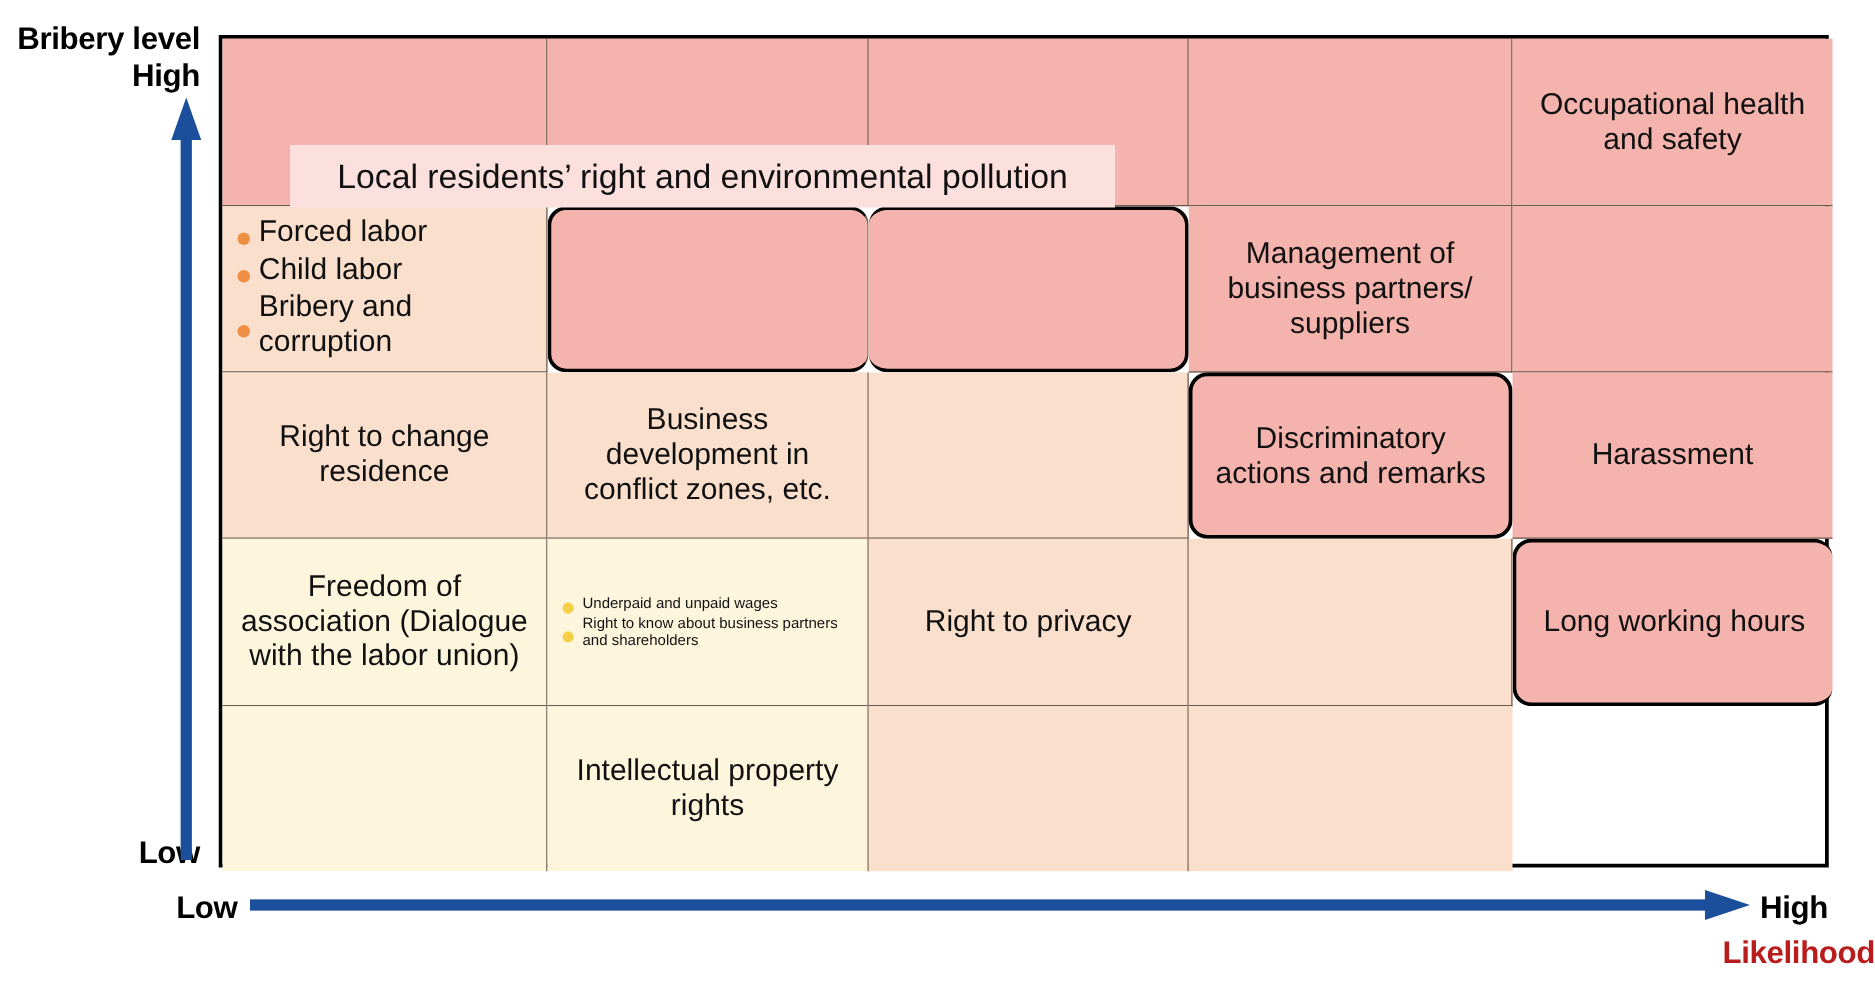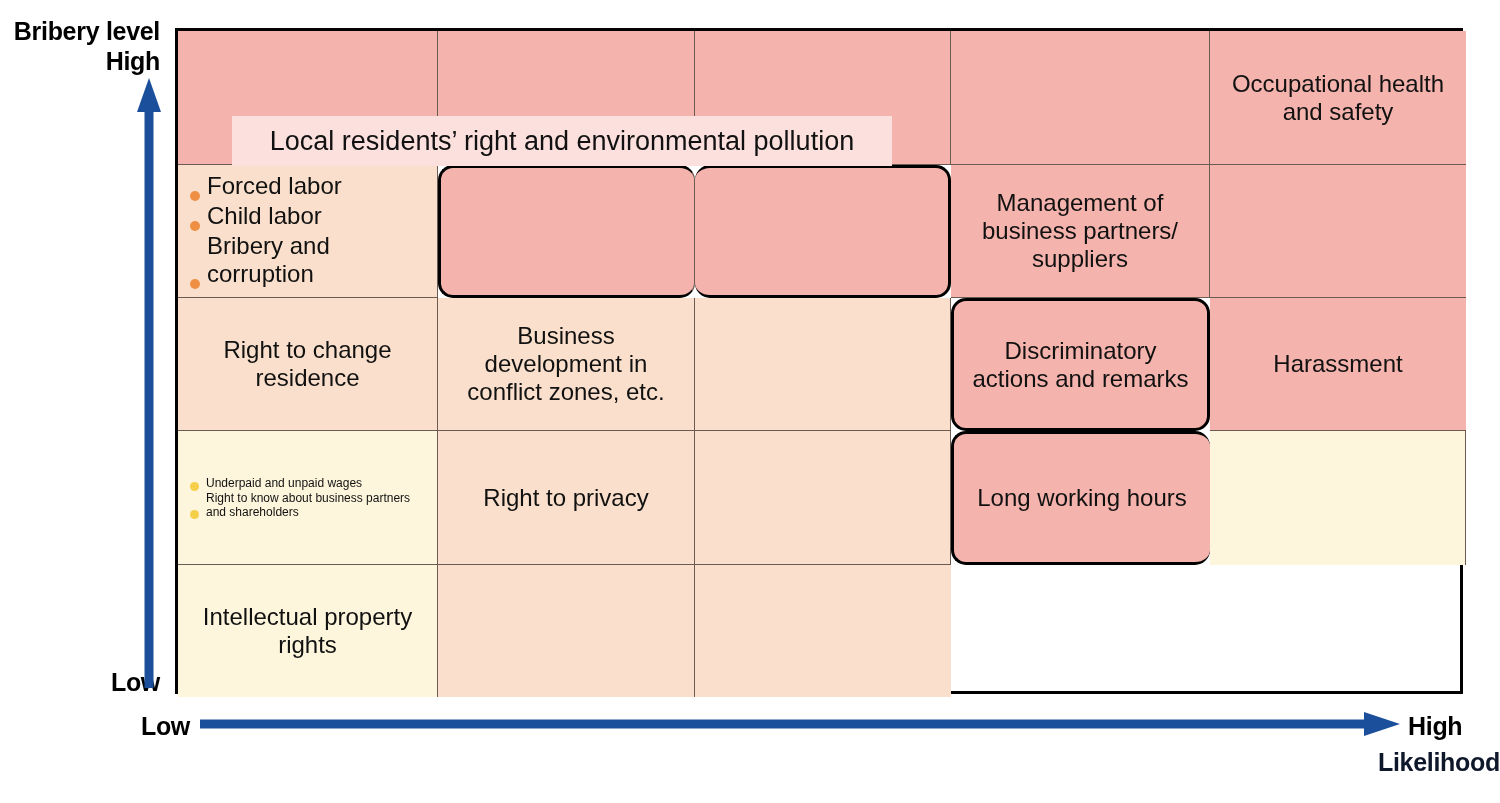--- a/index.html
+++ b/index.html
@@ -90,21 +90,21 @@
     letter-spacing: -0.3px;
   }
   .x-axis-title {
     position: absolute;
     left: 1260px;
     top: 748px;
     width: 240px;
     text-align: right;
     font-size: 25px;
     font-weight: bold;
-    color: #0f172a;
+    color: #b91c1c;
     letter-spacing: -0.3px;
   }
   .x-arrow {
     position: absolute;
     left: 200px;
     top: 710px;
     width: 1200px;
     height: 28px;
   }
 
@@ -154,21 +154,21 @@
   .cell-label { display: block; }
 
   
   .bullets {
     width: 100%;
     text-align: left;
     padding-left: 2px;
   }
   .bullet-row {
     display: flex;
-    align-items: flex-end;
+    align-items: center;
     margin: 0 0 1px 0;
   }
   .bullet-dot {
     flex: 0 0 auto;
     width: 10px;
     height: 10px;
     border-radius: 50%;
     margin: 9px 7px 0 0;
   }
   .dot-orange { background: #ef8f43; }
@@ -257,20 +257,23 @@
         <span class="cell-label">Business development in conflict zones, etc.</span>
       </div>
       <div class="cell lvl-peach"></div>
       <div class="cell lvl-red bt bb bl br">
         <span class="cell-label">Discriminatory actions and remarks</span>
       </div>
       <div class="cell lvl-red last-col">
         <span class="cell-label">Harassment</span>
       </div>
       <div class="cell lvl-cream">
+        <span class="cell-label">Freedom of association (Dialogue with the labor union)</span>
+      </div>
+      <div class="cell lvl-cream">
         <div class="bullets small">
           <div class="bullet-row">
             <span class="bullet-dot dot-yellow"></span>
             <span class="bullet-text">Underpaid and unpaid wages</span>
           </div>
           <div class="bullet-row">
             <span class="bullet-dot dot-yellow"></span>
             <span class="bullet-text">Right to know about business partners and shareholders</span>
           </div>
         </div>

